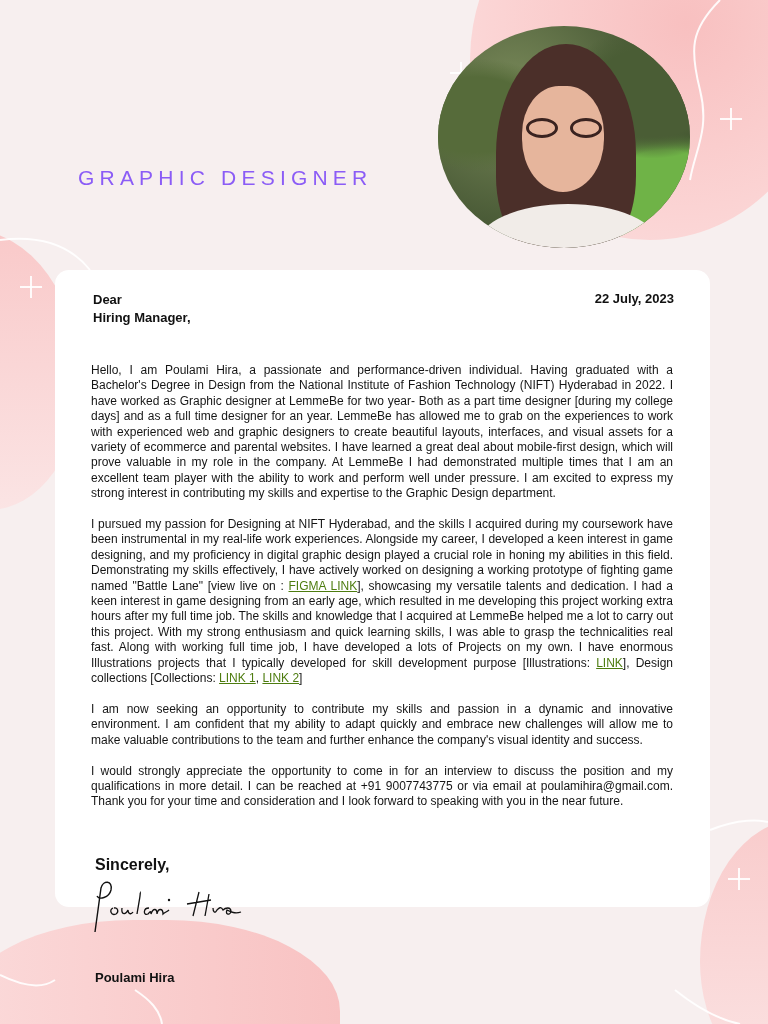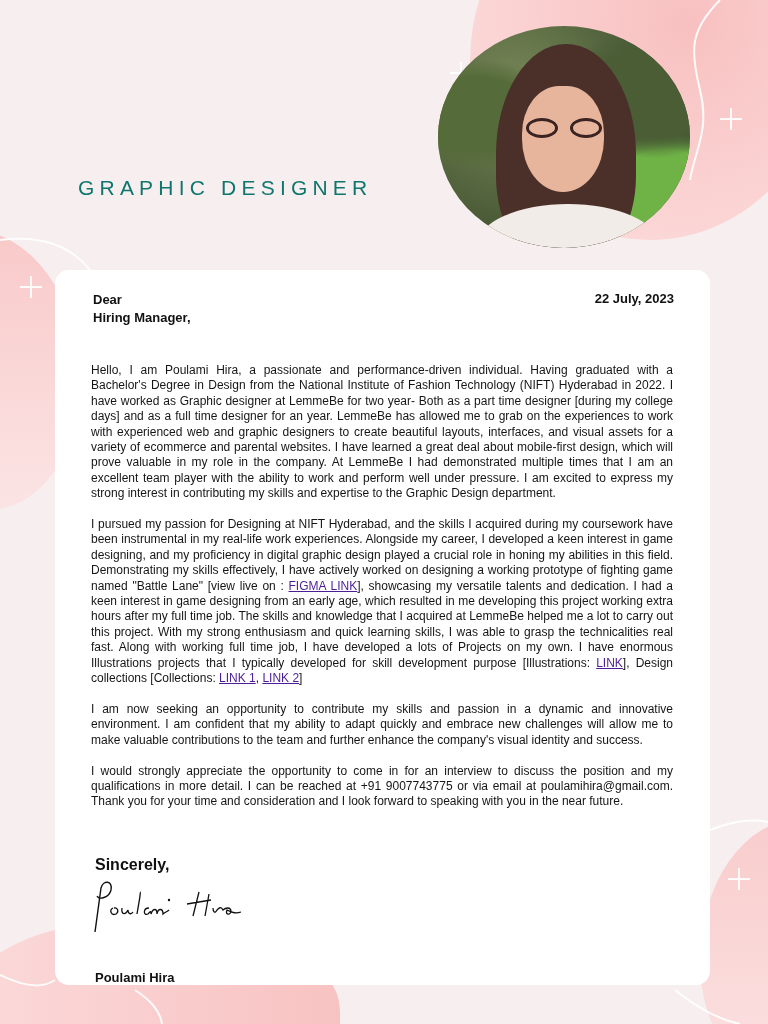--- a/index.html
+++ b/index.html
@@ -38,23 +38,23 @@
     }
     .sparkle::before { left: 10px; top: 0; width: 2px; height: 22px; }
     .sparkle::after { left: 0; top: 10px; width: 22px; height: 2px; }
 
     .name {
       position: absolute; left: 78px; top: 56px;
       font-family: "DejaVu Serif", serif; font-weight: bold;
       font-size: 48px; line-height: 50px; letter-spacing: 1px; color: #0a0a0a;
     }
     .title {
-      position: absolute; left: 78px; top: 176px;
+      position: absolute; left: 78px; top: 166px;
       font-family: "Liberation Sans", sans-serif;
-      font-size: 21px; letter-spacing: 5.2px; color: #0f766e;
+      font-size: 21px; letter-spacing: 5.2px; color: #8b5cf6;
     }
     .photo {
       position: absolute; left: 438px; top: 26px; width: 252px; height: 222px;
       border-radius: 50%; overflow: hidden;
       background: radial-gradient(circle at 30% 30%, #7a8a5a, #3e4f2e 70%);
     }
     .photo .trees {
       position: absolute; inset: 0;
       background:
         radial-gradient(ellipse at 15% 40%, #566b3a 0 20%, transparent 30%),
@@ -79,38 +79,38 @@
       border: 3px solid #3a2320; border-radius: 50%; box-sizing: border-box;
     }
     .photo .glasses span:first-child { left: 0; }
     .photo .glasses span:last-child { left: 44px; }
     .photo .shirt {
       position: absolute; left: 40px; top: 178px; width: 180px; height: 80px;
       border-radius: 50% 50% 0 0; background: #f1ece8;
     }
 
     .card {
-      position: absolute; left: 55px; top: 270px; width: 655px; height: 715px;
+      position: absolute; left: 55px; top: 270px; width: 655px; height: 637px;
       background: #ffffff; border-radius: 14px;
     }
     .salutation {
       position: absolute; left: 38px; top: 21px;
       font-weight: bold; font-size: 13px; line-height: 18px;
     }
     .date {
       position: absolute; right: 36px; top: 21px;
       font-weight: bold; font-size: 13px; text-align: right;
     }
     .body {
       position: absolute; left: 36px; top: 93px; width: 582px;
       font-family: "Liberation Sans", sans-serif;
       font-size: 12px; line-height: 15.4px; text-align: justify; color: #151515;
     }
     .body p { margin: 0 0 15.4px 0; }
-    .body a { color: #4c1d95; text-decoration: underline; }
+    .body a { color: #4d7c0f; text-decoration: underline; }
     .closing {
       position: absolute; left: 40px; top: 586px;
       font-weight: bold; font-size: 16px;
     }
     .signature {
       position: absolute; left: 30px; top: 600px; width: 170px; height: 70px;
     }
     .signer {
       position: absolute; left: 40px; top: 664px;
       font-weight: bold; font-size: 13px; margin-top: 36px;

